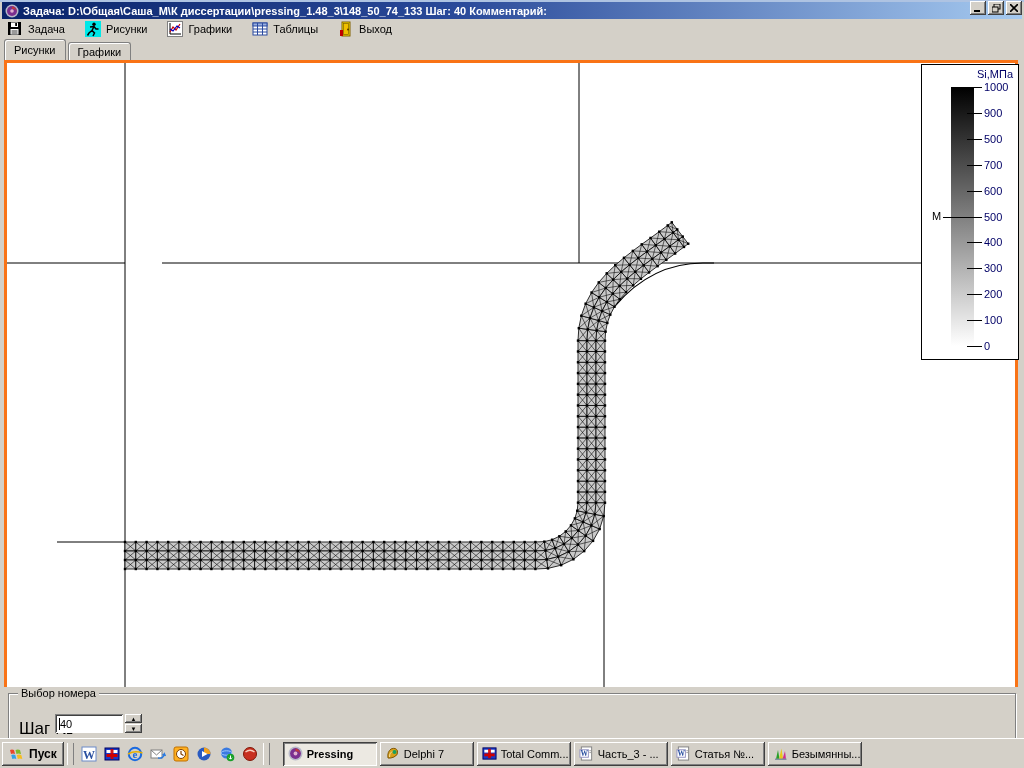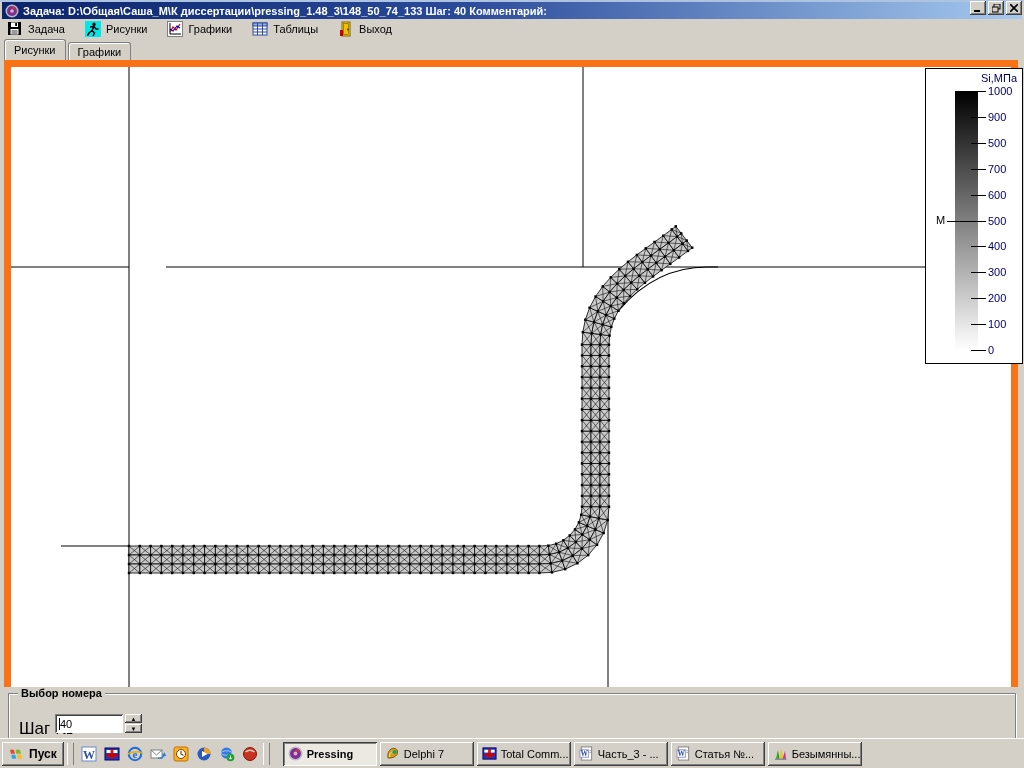--- a/index.html
+++ b/index.html
@@ -30,35 +30,35 @@
   .tbtn .ico{width:16px;height:16px;display:block;flex:0 0 auto;}
   
   .tabbar{position:absolute;left:4px;top:39px;height:21px;display:flex;align-items:flex-end;}
   .tab{font-size:11px;color:#000;background:#d4d0c8;border:1px solid #808080;border-bottom:none;
     border-top-left-radius:3px;border-top-right-radius:3px;padding:0 9px;display:flex;align-items:center;
     box-shadow:inset 1px 1px 0 #fff;}
   .tab.active{height:20px;position:relative;z-index:3;}
   .tab.inactive{height:17px;margin-left:2px;}
   
   .canvas{position:absolute;left:4px;top:60px;width:1014px;height:694px;background:#fff;
-    border:7px solid #f97316;box-sizing:border-box;}
+    border:3px solid #f97316;box-sizing:border-box;}
   .canvas svg.sim{position:absolute;left:0;top:0;}
   
   .cbpanel{position:absolute;left:914px;top:1px;width:98px;height:296px;background:#fff;border:1px solid #000;box-sizing:border-box;}
   .cb-title{position:absolute;right:5px;top:3px;font-size:11px;color:#000066;}
   .cb-bar{position:absolute;left:29px;top:22px;width:23px;height:259px;background:linear-gradient(to bottom,#000 0%,#fff 100%);}
   .cb-tickline{position:absolute;left:45px;width:15px;height:1px;background:#000;}
   .cb-ticklabel{position:absolute;left:62px;font-size:11px;color:#000066;line-height:11px;}
   .cb-m-label{position:absolute;left:10px;font-size:11px;color:#000;line-height:11px;}
   .cb-m-line{position:absolute;left:21px;width:31px;height:1px;background:#000;}
   
   .steppanel{position:absolute;left:2px;top:687px;width:1020px;height:51px;background:#d4d0c8;}
   .groupbox{position:absolute;left:6px;top:6px;right:6px;height:60px;
     border:1px solid #808080;box-shadow:1px 1px 0 #fff,inset 1px 1px 0 #fff;}
-  .group-legend{position:absolute;left:9px;top:0;transform:translateY(-55%);background:#d4d0c8;padding:0 3px;font-size:11px;color:#000;font-weight:bold;}
+  .group-legend{position:absolute;left:9px;top:0;transform:translateY(-55%);background:#d4d0c8;padding:0 3px;font-size:11px;color:#000;}
   .step-label{position:absolute;left:10px;top:25px;font-size:17px;color:#000;}
   .step-input{position:absolute;left:46px;top:20px;width:68px;height:19px;background:#fff;
     box-shadow:inset 1px 1px 0 #808080,inset -1px -1px 0 #fff,inset 2px 2px 0 #404040;
     font-size:11px;display:flex;align-items:center;padding-left:4px;box-sizing:border-box;text-align:center;}
   .step-input .caret{display:inline-block;width:1px;height:12px;background:#000;margin-right:0px;}
   .spinner{position:absolute;left:116px;top:20px;width:17px;height:19px;display:flex;flex-direction:column;gap:1px;}
   .spin-btn{flex:1;background:#d4d0c8;display:flex;align-items:center;justify-content:center;
     box-shadow:inset -1px -1px 0 #404040,inset 1px 1px 0 #fff,inset -2px -2px 0 #808080;
     font-size:6px;line-height:6px;color:#000;}
   

